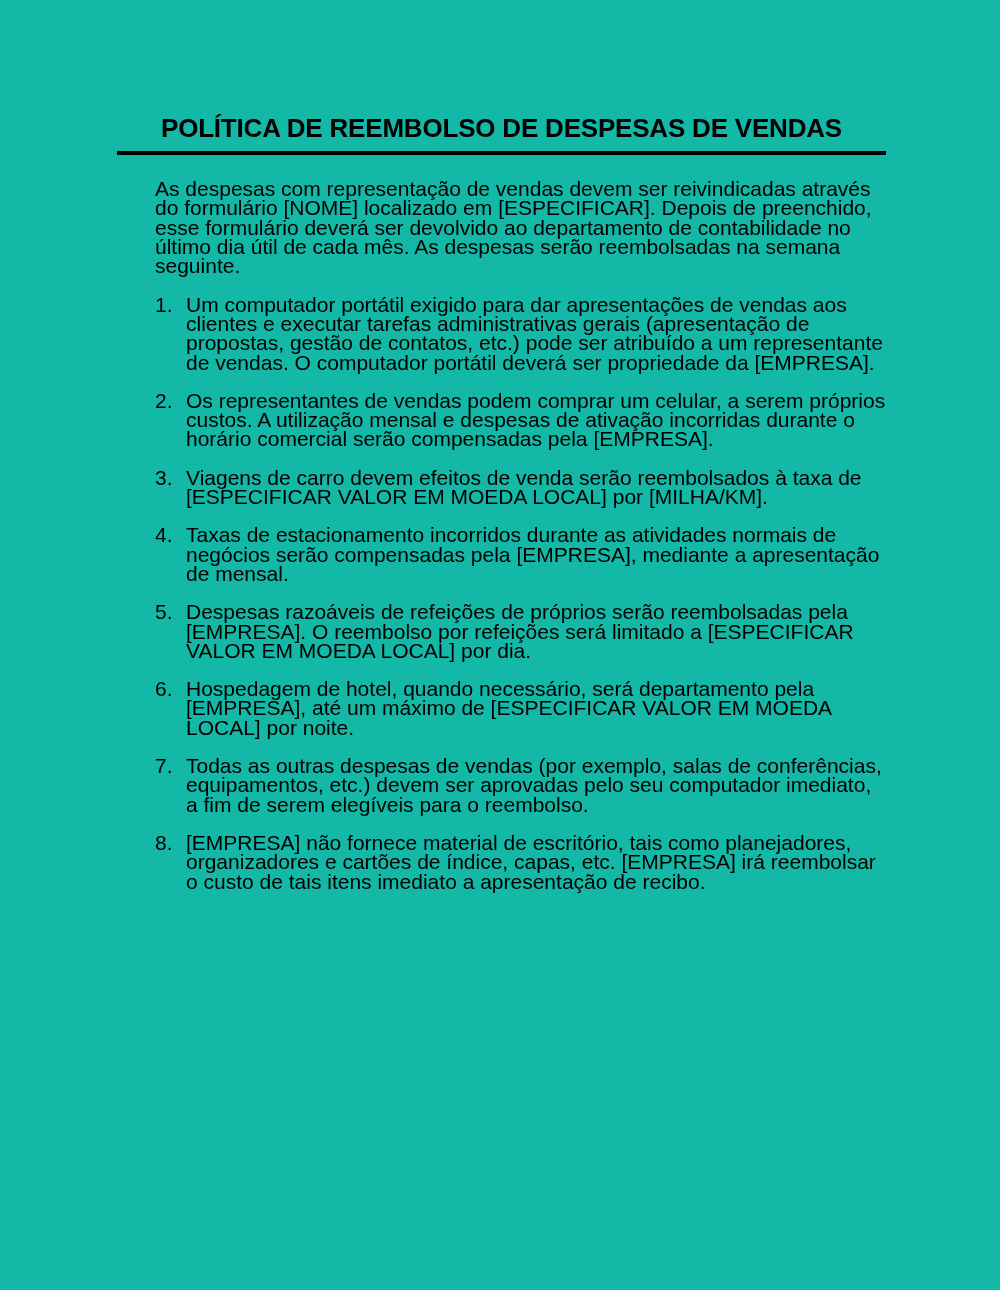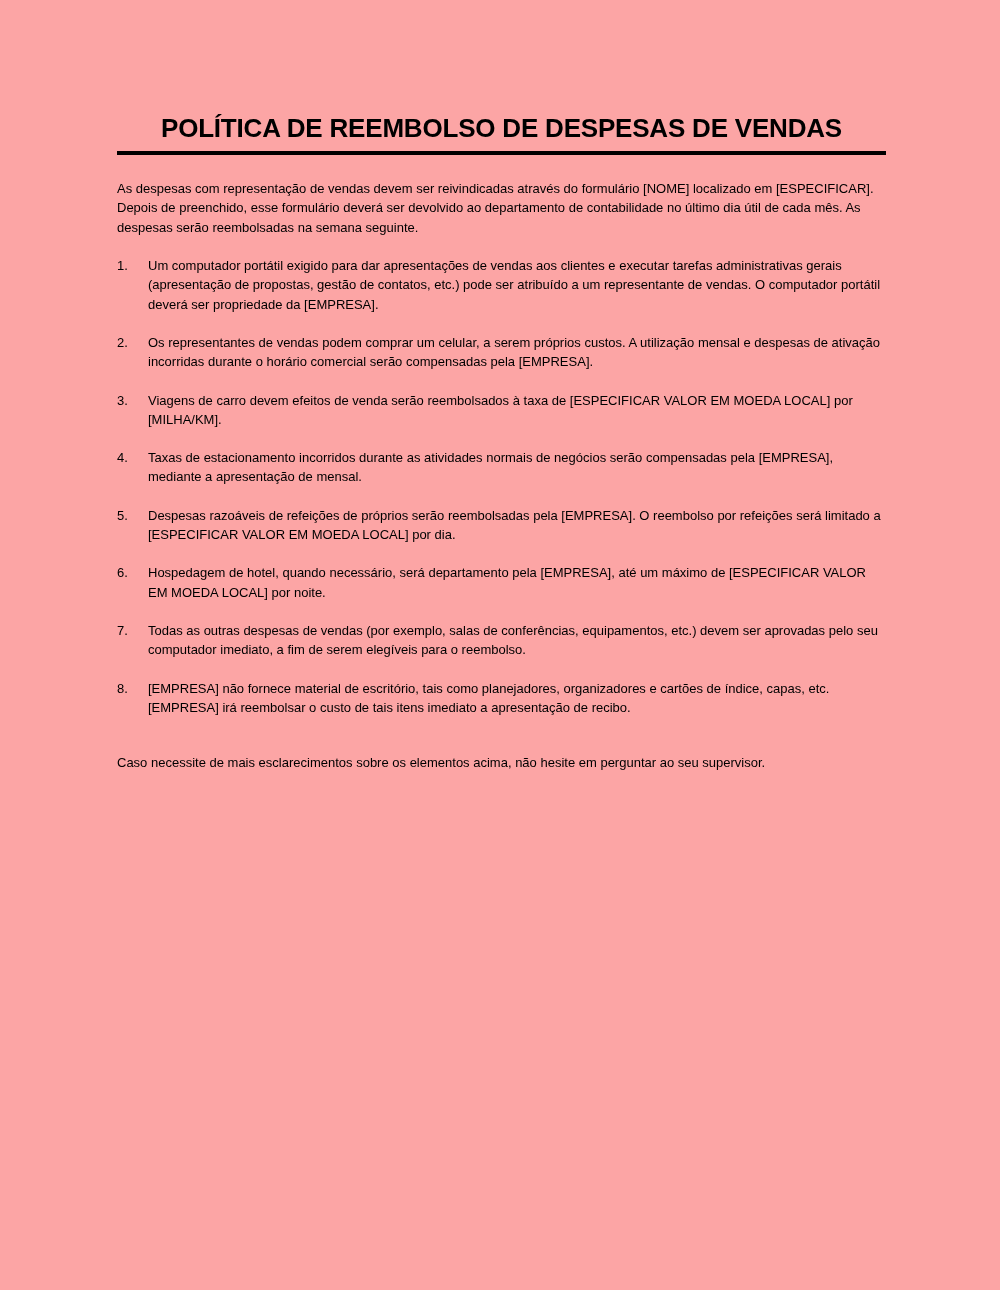--- a/index.html
+++ b/index.html
@@ -7,21 +7,21 @@
     background: #ffffff;
   }
   body {
     font-family: "Liberation Sans", "DejaVu Sans", sans-serif;
     color: #000000;
   }
   .page {
     position: relative;
     width: 1000px;
     height: 1290px;
-    background: #fca5a5;
+    background: #14b8a6;
     overflow: hidden;
   }
   .content {
     position: absolute;
     left: 117px;
     top: 0;
     width: 769px;
   }
   .doc-title {
     margin-top: 113px;
@@ -32,22 +32,23 @@
     line-height: 1.2;
   }
   .title-rule {
     margin-top: 7px;
     height: 4px;
     background: #000000;
     border: none;
     width: 100%;
   }
   .body-text {
-    font-size: 13px;
+    font-size: 21px;
     line-height: 19.3px;
+    margin-left: 38px;
   }
   .intro {
     margin-top: 24px;
   }
   .policy-list {
     margin-top: 19px;
   }
   .policy-item {
     display: flex;
     margin-bottom: 19px;
@@ -110,16 +111,15 @@
         <span class="item-text">Todas as outras despesas de vendas (por exemplo, salas de conferências, equipamentos, etc.) devem ser aprovadas pelo seu computador imediato, a fim de serem elegíveis para o reembolso.</span>
       </div>
 
       <div class="policy-item body-text">
         <span class="item-number">8.</span>
         <span class="item-text">[EMPRESA] não fornece material de escritório, tais como planejadores, organizadores e cartões de índice, capas, etc. [EMPRESA] irá reembolsar o custo de tais itens imediato a apresentação de recibo.</span>
       </div>
 
     </div>
 
-    <p class="body-text closing">Caso necessite de mais esclarecimentos sobre os elementos acima, não hesite em perguntar ao seu supervisor.</p>
 
   </div>
 </div>
 
 </body></html>

